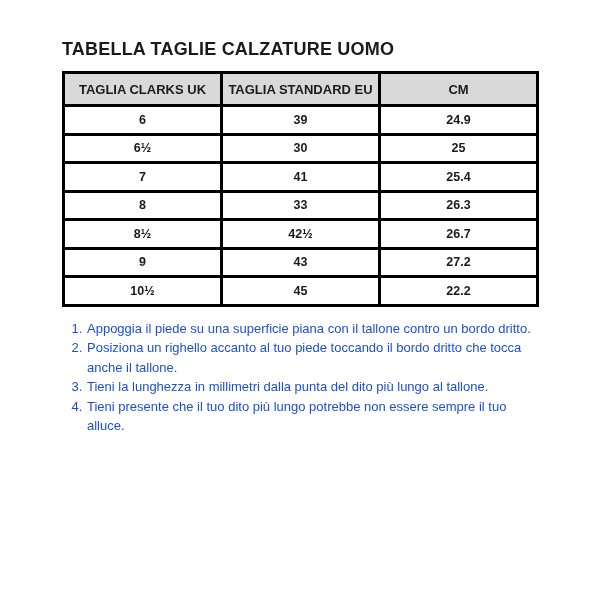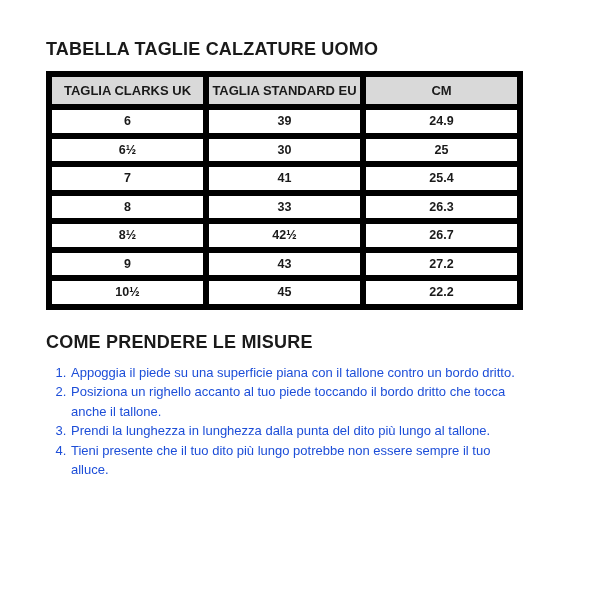--- a/index.html
+++ b/index.html
@@ -5,40 +5,40 @@
   * { margin: 0; padding: 0; box-sizing: border-box; }
   html, body {
     width: 600px; height: 600px;
     background: #ffffff;
     font-family: "Liberation Sans", sans-serif;
     color: #1a1a1a;
     overflow: hidden;
   }
   .page {
     width: 600px; height: 528px;
-    padding: 40px 0 0 46px;
+    padding: 40px 0 0 62px;
     border-radius: 14px;
   }
   .page-title {
     font-size: 18px;
     font-weight: bold;
     letter-spacing: 0.2px;
     line-height: 18px;
     color: #1a1a1a;
   }
   table.size-table {
     border-collapse: collapse;
     margin-top: 13px;
     width: 477px;
     table-layout: fixed;
     border: 2px solid #1f1f1f;
   }
   table.size-table th,
   table.size-table td {
-    border: 6px solid #000000;
+    border: 3px solid #000000;
     text-align: center;
     vertical-align: middle;
     font-weight: bold;
     color: #1a1a1a;
   }
   table.size-table th {
     height: 33px;
     font-size: 13px;
     background: #d9d9d9;
   }
@@ -115,22 +115,21 @@
           <td>27.2</td>
         </tr>
         <tr>
           <td>10½</td>
           <td>45</td>
           <td>22.2</td>
         </tr>
       </tbody>
   </table>
 
-  <h2 class="section-title">COME PRENDERE LE MISURE</h2>
 
   <ol class="instructions">
       <li>Appoggia il piede su una superficie piana con il tallone contro un bordo dritto.</li>
       <li>Posiziona un righello accanto al tuo piede toccando il bordo dritto che tocca anche il tallone.</li>
-      <li>Prendi la lunghezza in lunghezza dalla punta del dito più lungo al tallone.</li>
+      <li>Tieni la lunghezza in millimetri dalla punta del dito più lungo al tallone.</li>
       <li>Tieni presente che il tuo dito più lungo potrebbe non essere sempre il tuo alluce.</li>
     </ol>
 
 </div>
 
 </body></html>

